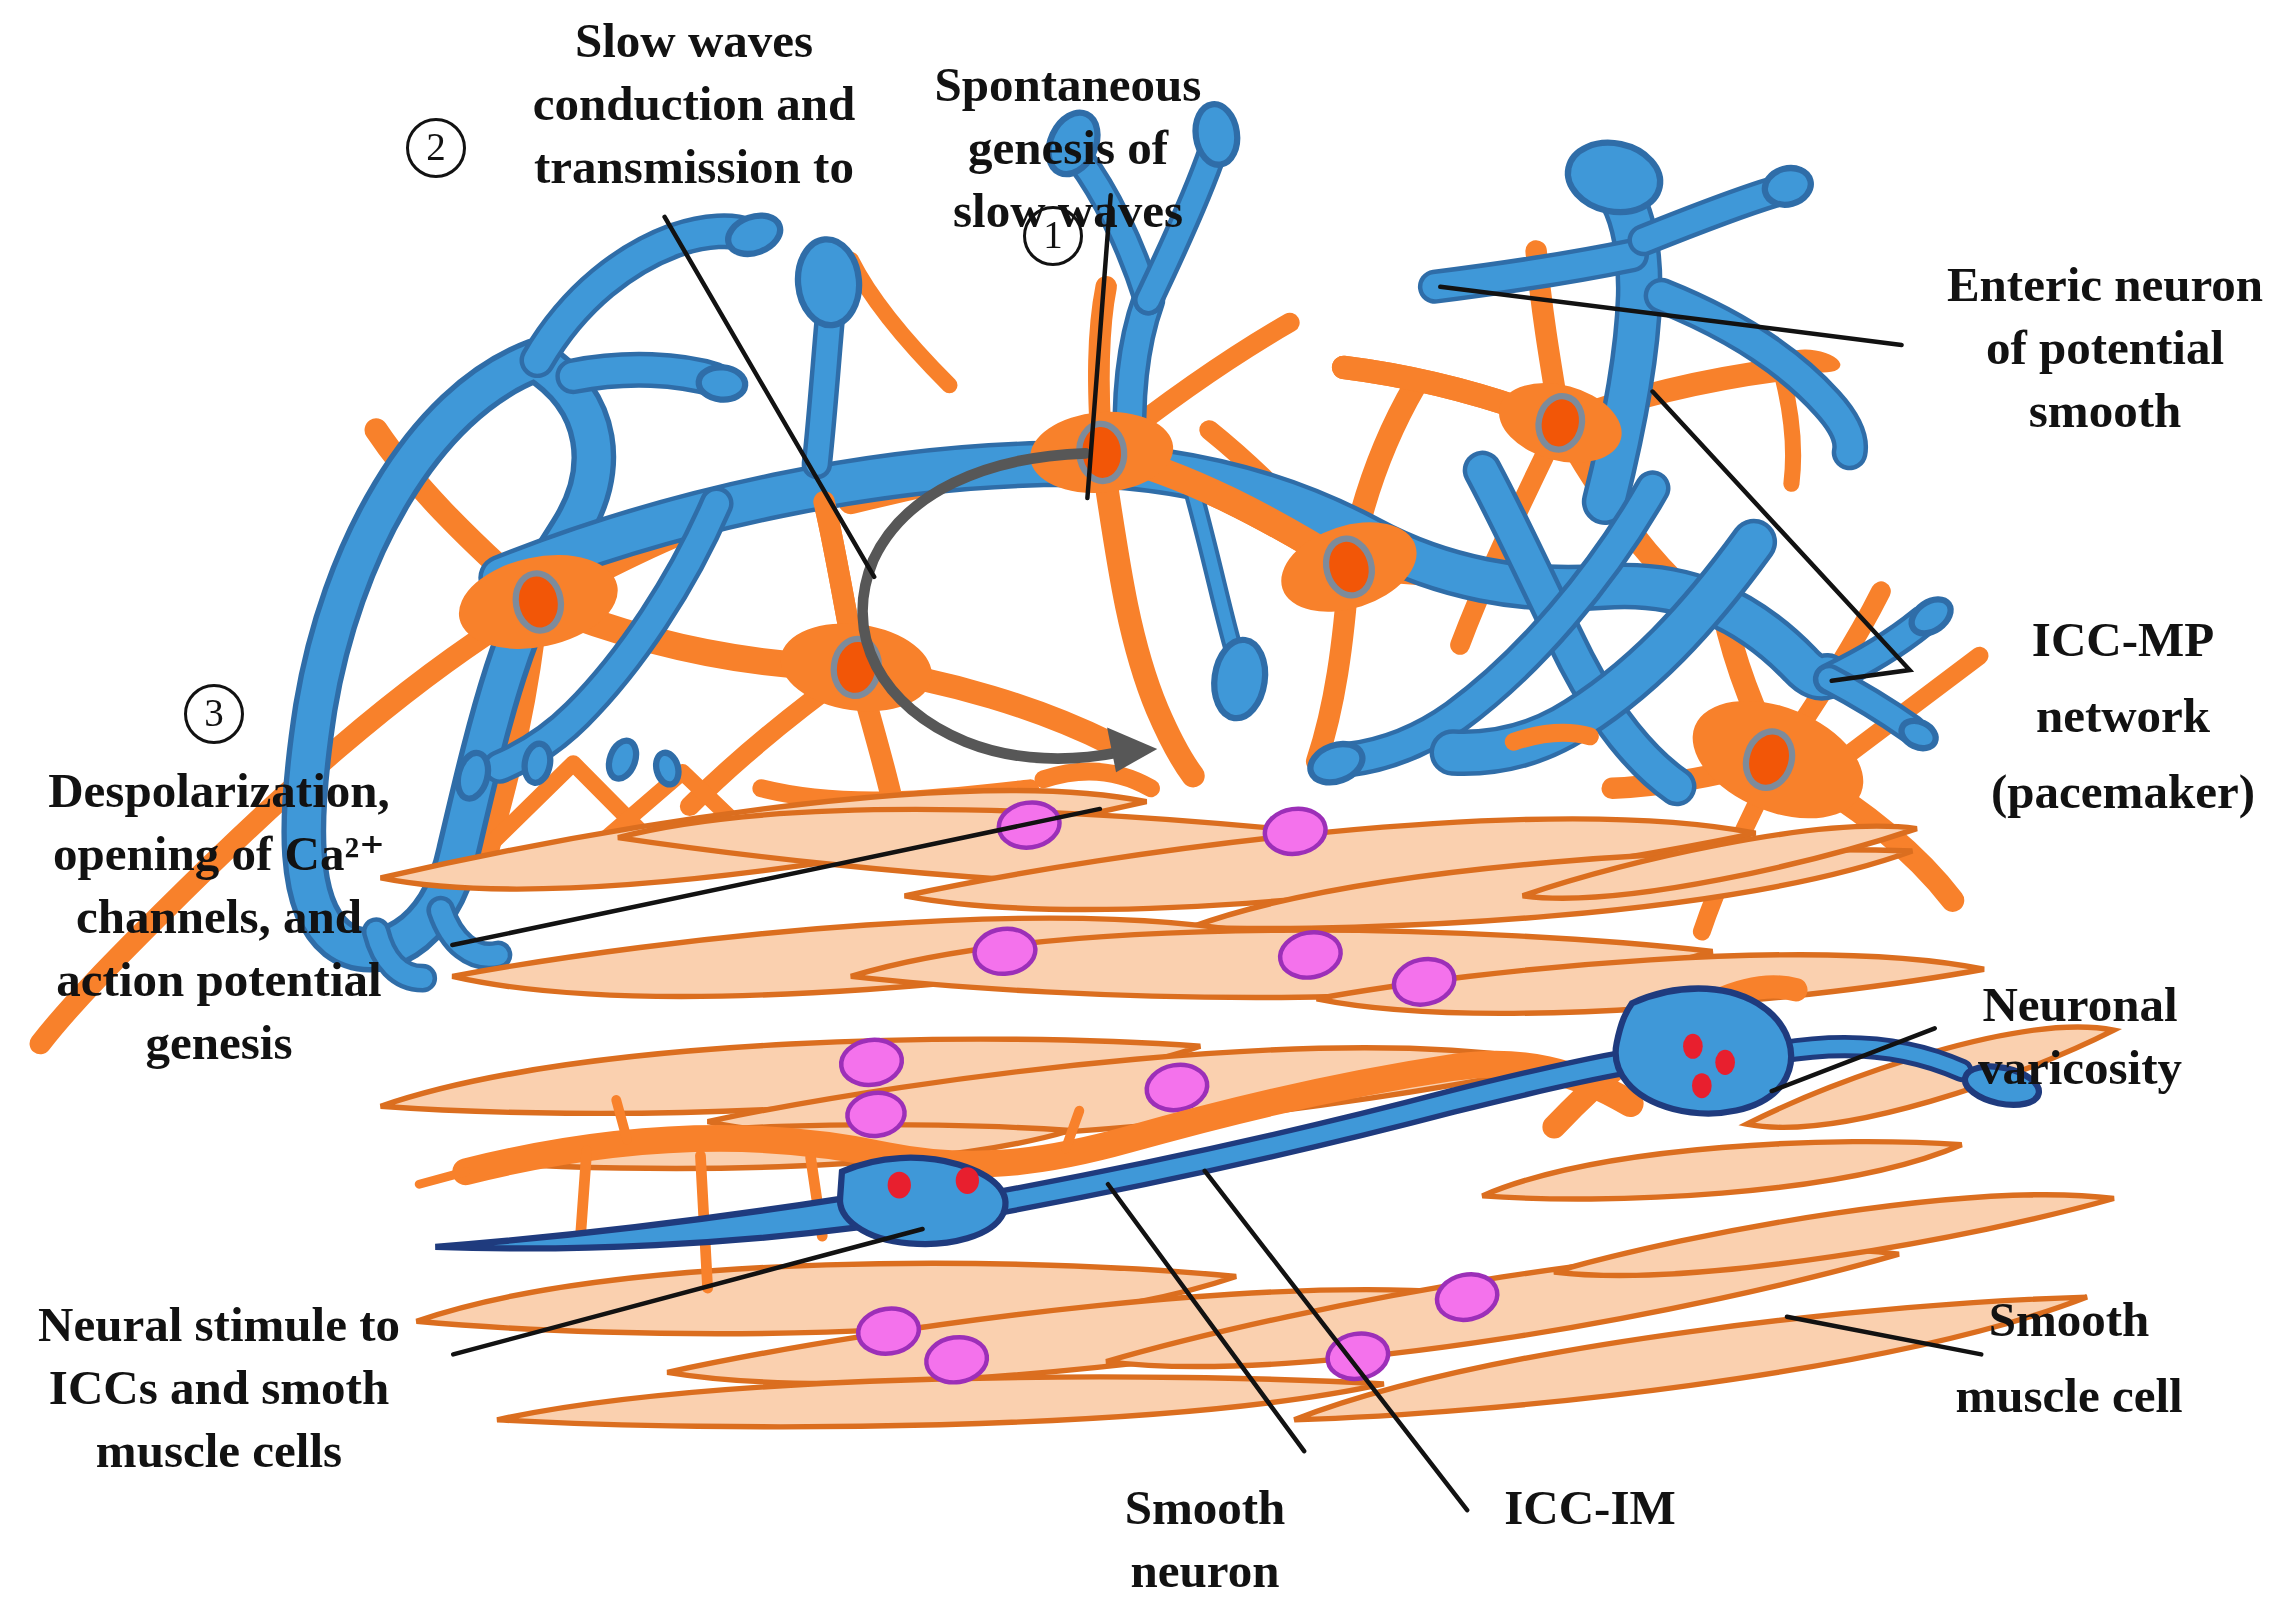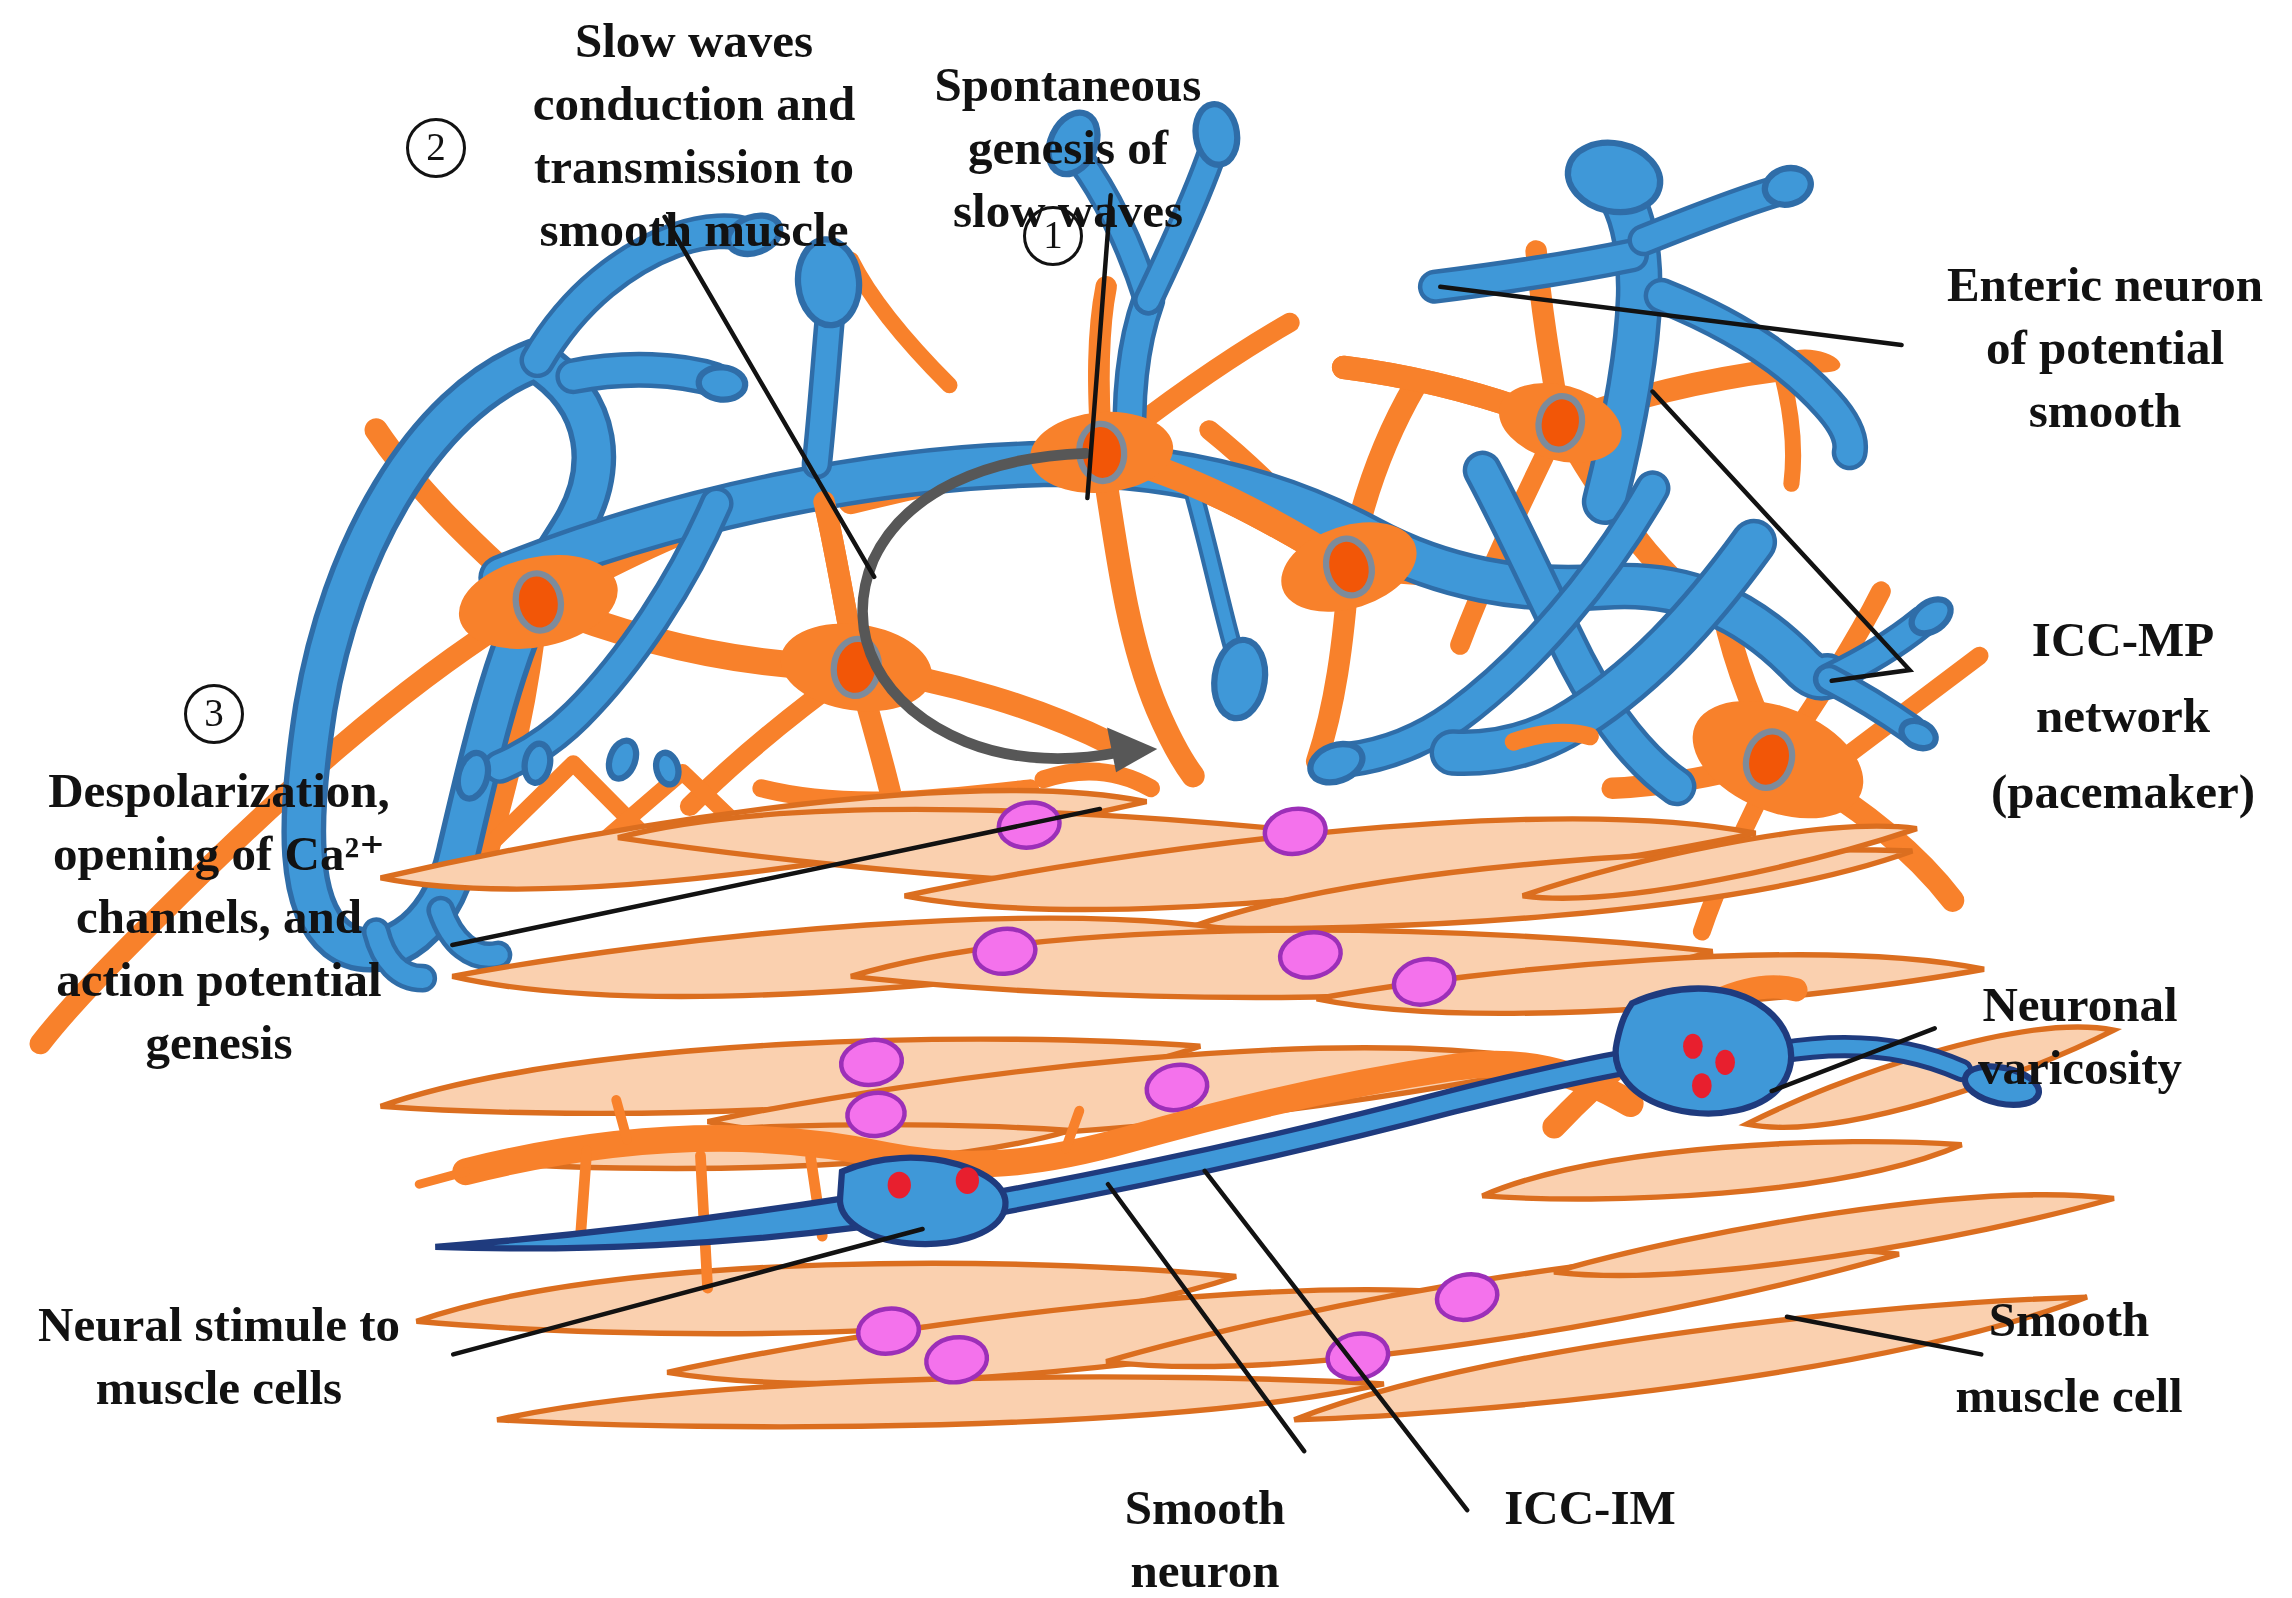--- a/index.html
+++ b/index.html
@@ -254,21 +254,20 @@
     <line class="lead" x1="506" y1="1512" x2="1030" y2="1372"></line>
     <line class="lead" x1="1237" y1="1322" x2="1456" y2="1620"></line>
     <line class="lead" x1="1345" y1="1307" x2="1638" y2="1686"></line>
   </g>
 </svg>
 
   <div class="lbl" style="left:694px;top:9px;">
     <div>Slow waves</div>
     <div>conduction and</div>
     <div>transmission to</div>
-    <div>smooth muscle</div>
   </div>
   <span class="numcircle" style="left:406px;top:118px;">2</span>
 
   <div class="lbl" style="left:1068px;top:12.5px;margin-top:40px;">
     <div>Spontaneous</div>
     <div>genesis of</div>
     <div>slow waves</div>
   </div>
   <span class="numcircle" style="left:1023px;top:206px;">1</span>
 
@@ -298,20 +297,21 @@
     <div>varicosity</div>
   </div>
 
   <div class="lbl tall" style="left:2069px;top:1282px;">
     <div>Smooth</div>
     <div>muscle cell</div>
   </div>
 
   <div class="lbl" style="left:219px;top:1293px;">
     <div>Neural stimule to</div>
+    <div>ICCs and smoth</div>
     <div>muscle cells</div>
   </div>
 
   <div class="lbl" style="left:1205px;top:1476px;">
     <div>Smooth</div>
     <div>neuron</div>
   </div>
 
   <div class="lbl" style="left:1590px;top:1476px;">
     <div>ICC-IM</div>

